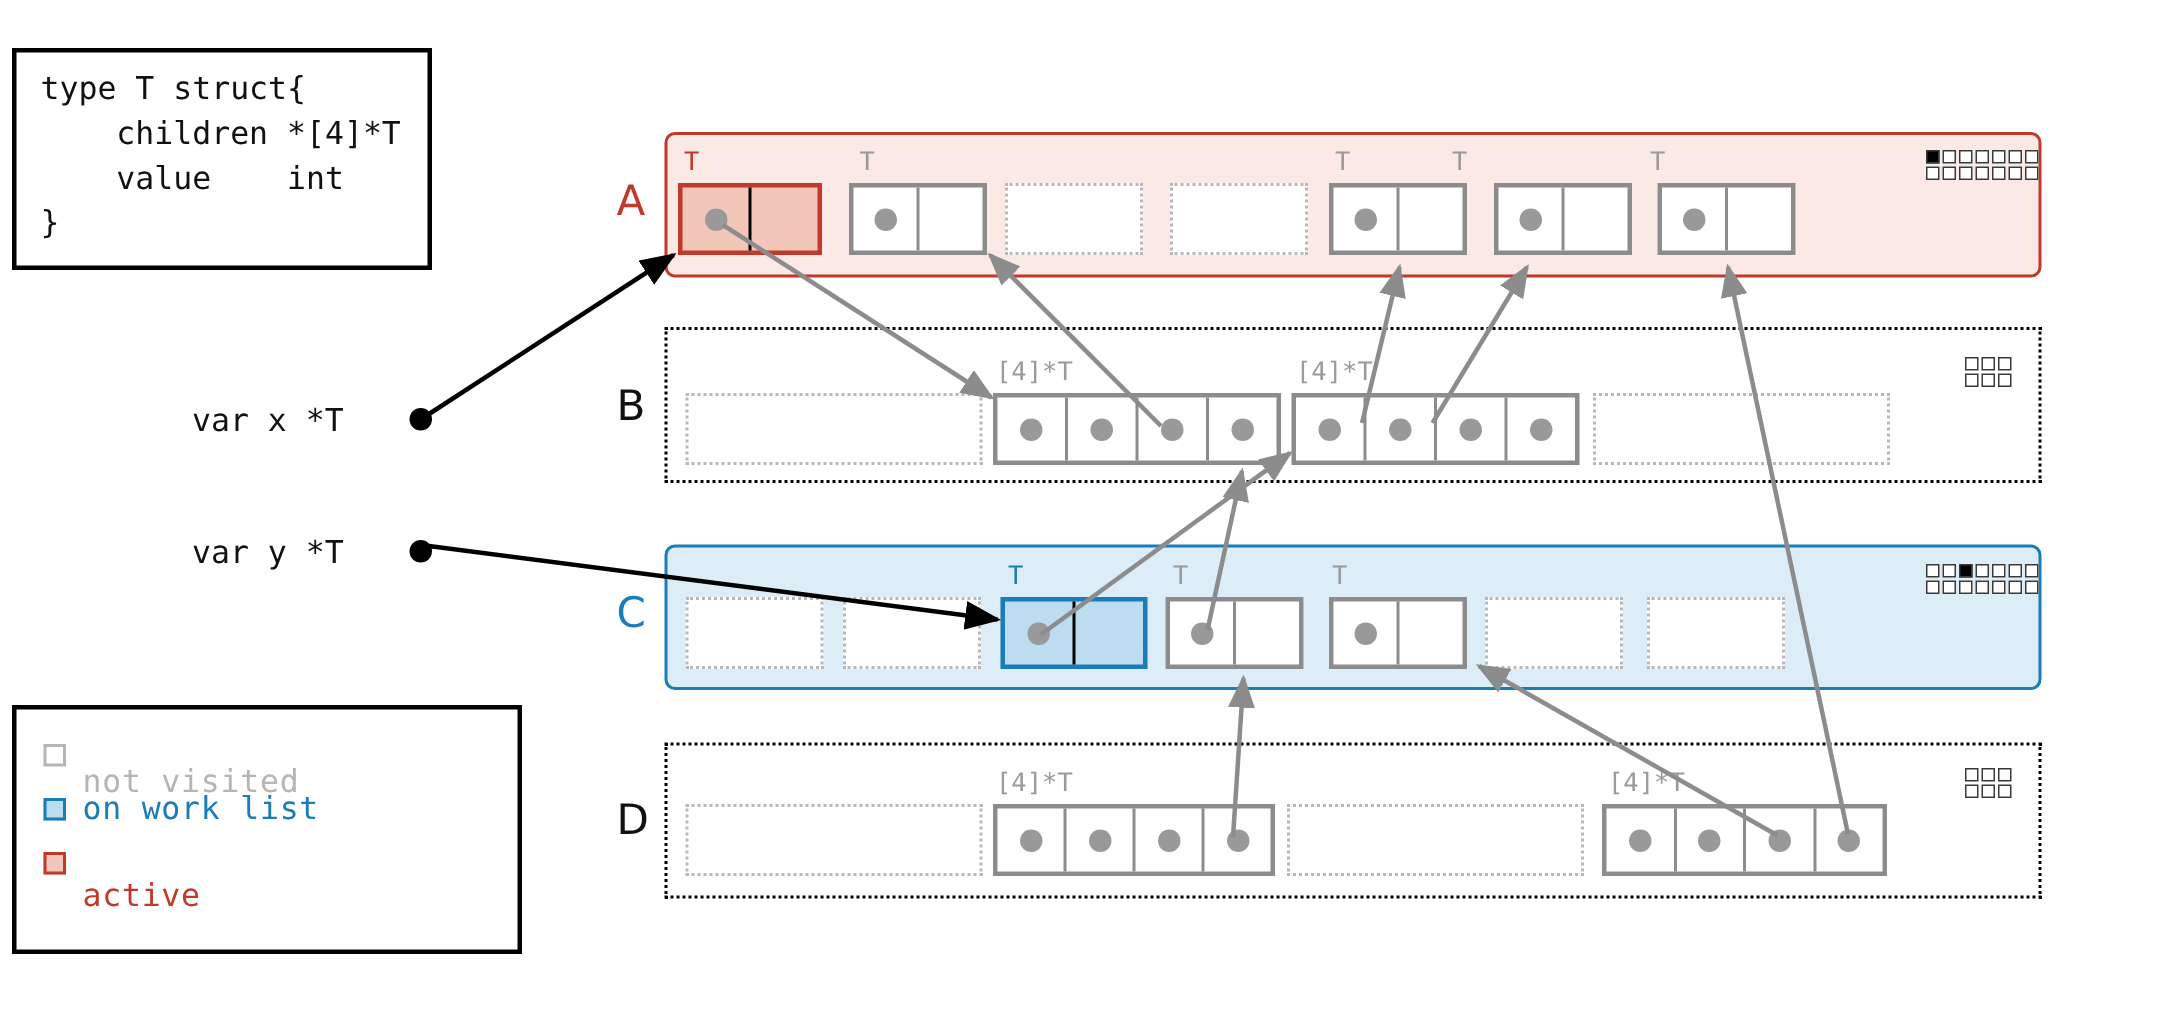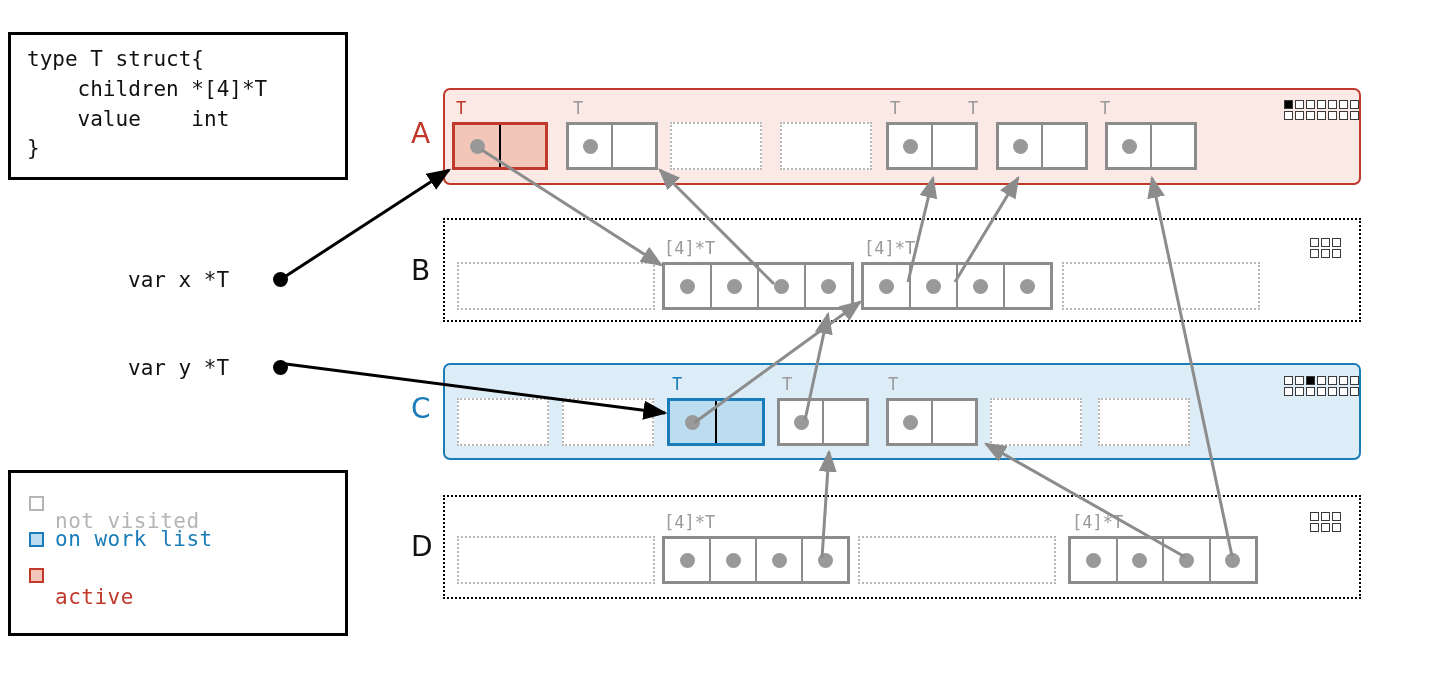--- a/index.html
+++ b/index.html
@@ -1,21 +1,21 @@
 <!DOCTYPE html>
 <html><head>
 <meta charset="utf-8">
 <style>
   html,body{margin:0;padding:0;background:#ffffff;}
   body{width:1440px;height:675px;position:relative;overflow:hidden;
        font-family:"DejaVu Sans Mono","Liberation Mono",monospace;}
   .abs{position:absolute;}
 
   
-  #code-box{left:8px;top:32px;width:340px;height:148px;
+  #code-box{left:8px;top:32px;width:280px;height:148px;
     border:3px solid #000;background:#fff;box-sizing:border-box;}
   #code-box pre{margin:0;padding:10px 0 0 16px;font-size:21px;line-height:1.42;
     color:#111;font-family:"DejaVu Sans Mono","Liberation Mono",monospace;
     white-space:pre;}
 
   
   #legend-box{left:8px;top:470px;width:340px;height:166px;
     border:3px solid #000;background:#fff;box-sizing:border-box;
     padding:12px 0 0 18px;}
   .legend-row{display:flex;align-items:center;height:36px;}

